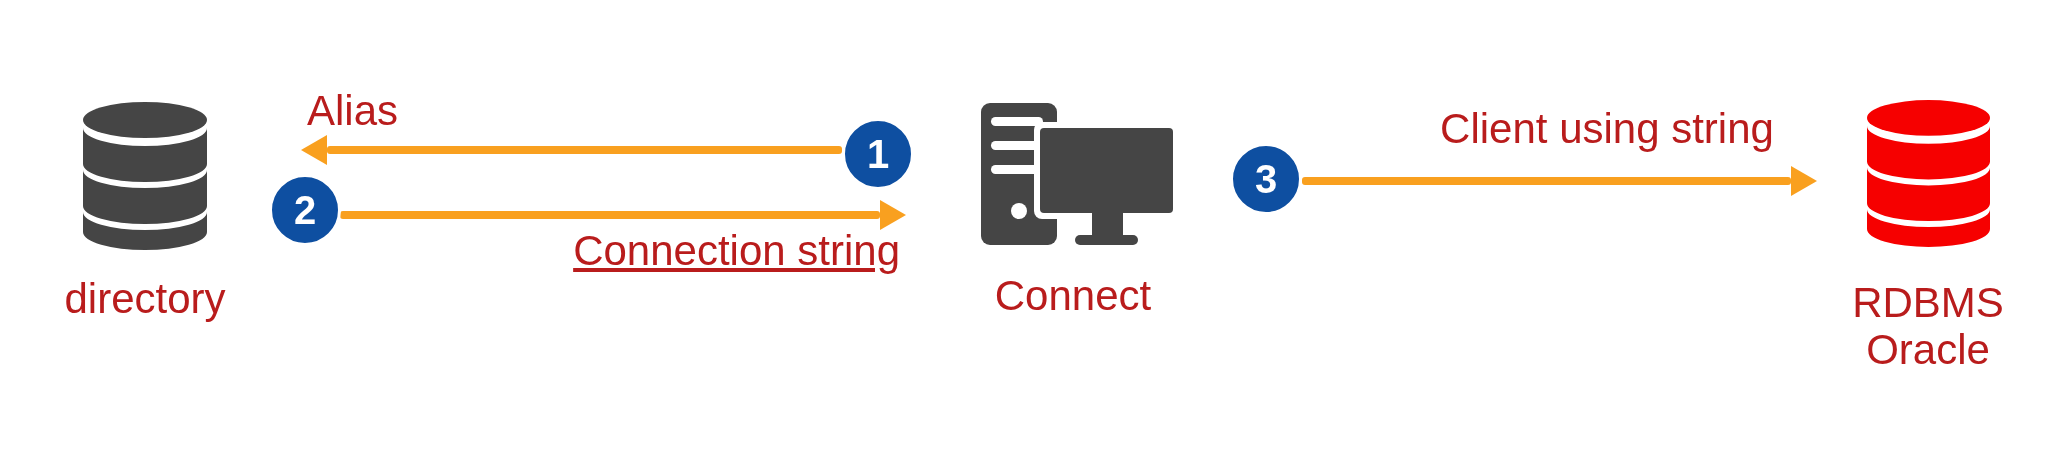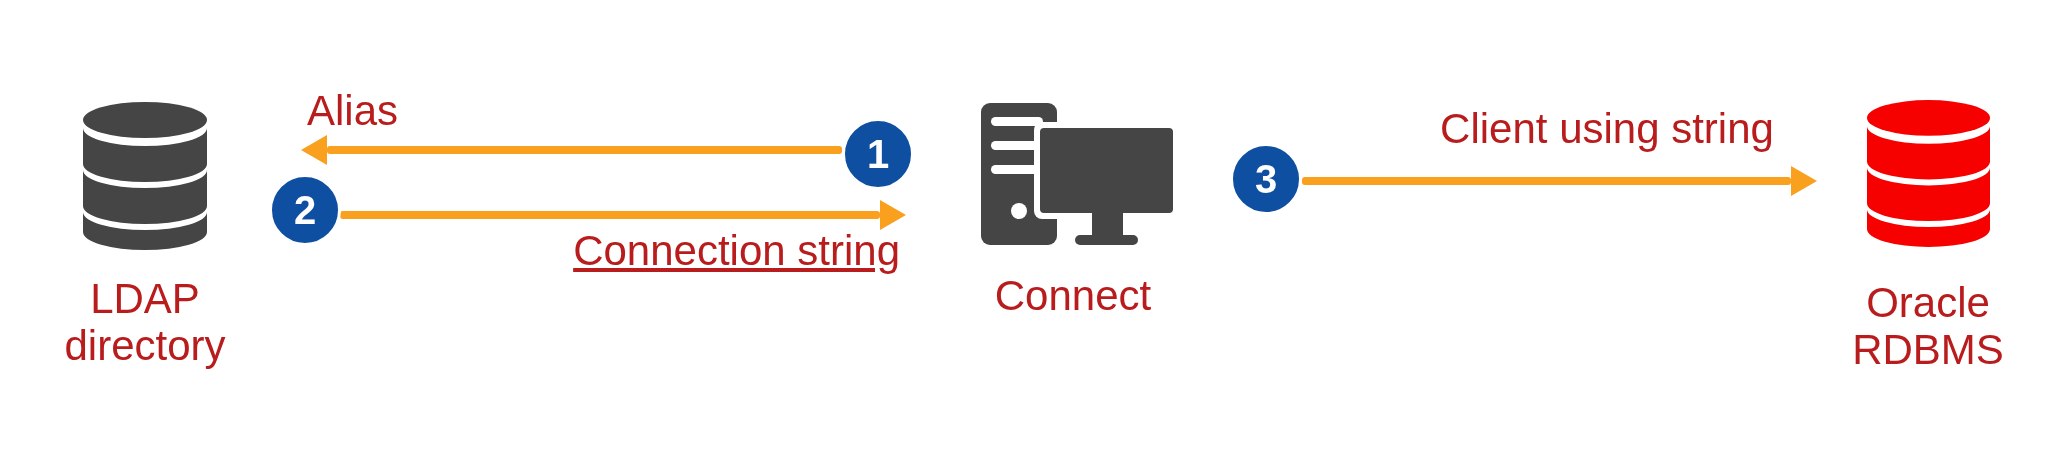--- a/index.html
+++ b/index.html
@@ -79,22 +79,21 @@
 </div>
 
 <div class="arrow-line" style="left:1302px;top:177px;width:489px;"></div>
 <div class="head head-right" style="left:1791px;top:166px;"></div>
 <div class="lbl" style="left:1390px;top:105px;width:434px;text-align:center;">Client using string</div>
 <div class="badge" style="left:1230px;top:143px;">
   <span>3</span>
 </div>
 
 <div class="lbl node-lbl" style="left:25px;top:275px;width:240px;">
-  <div>LDAP</div>
   <div>directory</div>
 </div>
 
 <div class="lbl node-lbl" style="left:973px;top:272px;width:200px;">Connect</div>
 
 <div class="lbl node-lbl" style="left:1828px;top:279px;width:200px;">
+  <div>RDBMS</div>
   <div>Oracle</div>
-  <div>RDBMS</div>
 </div>
 
 </body></html>

